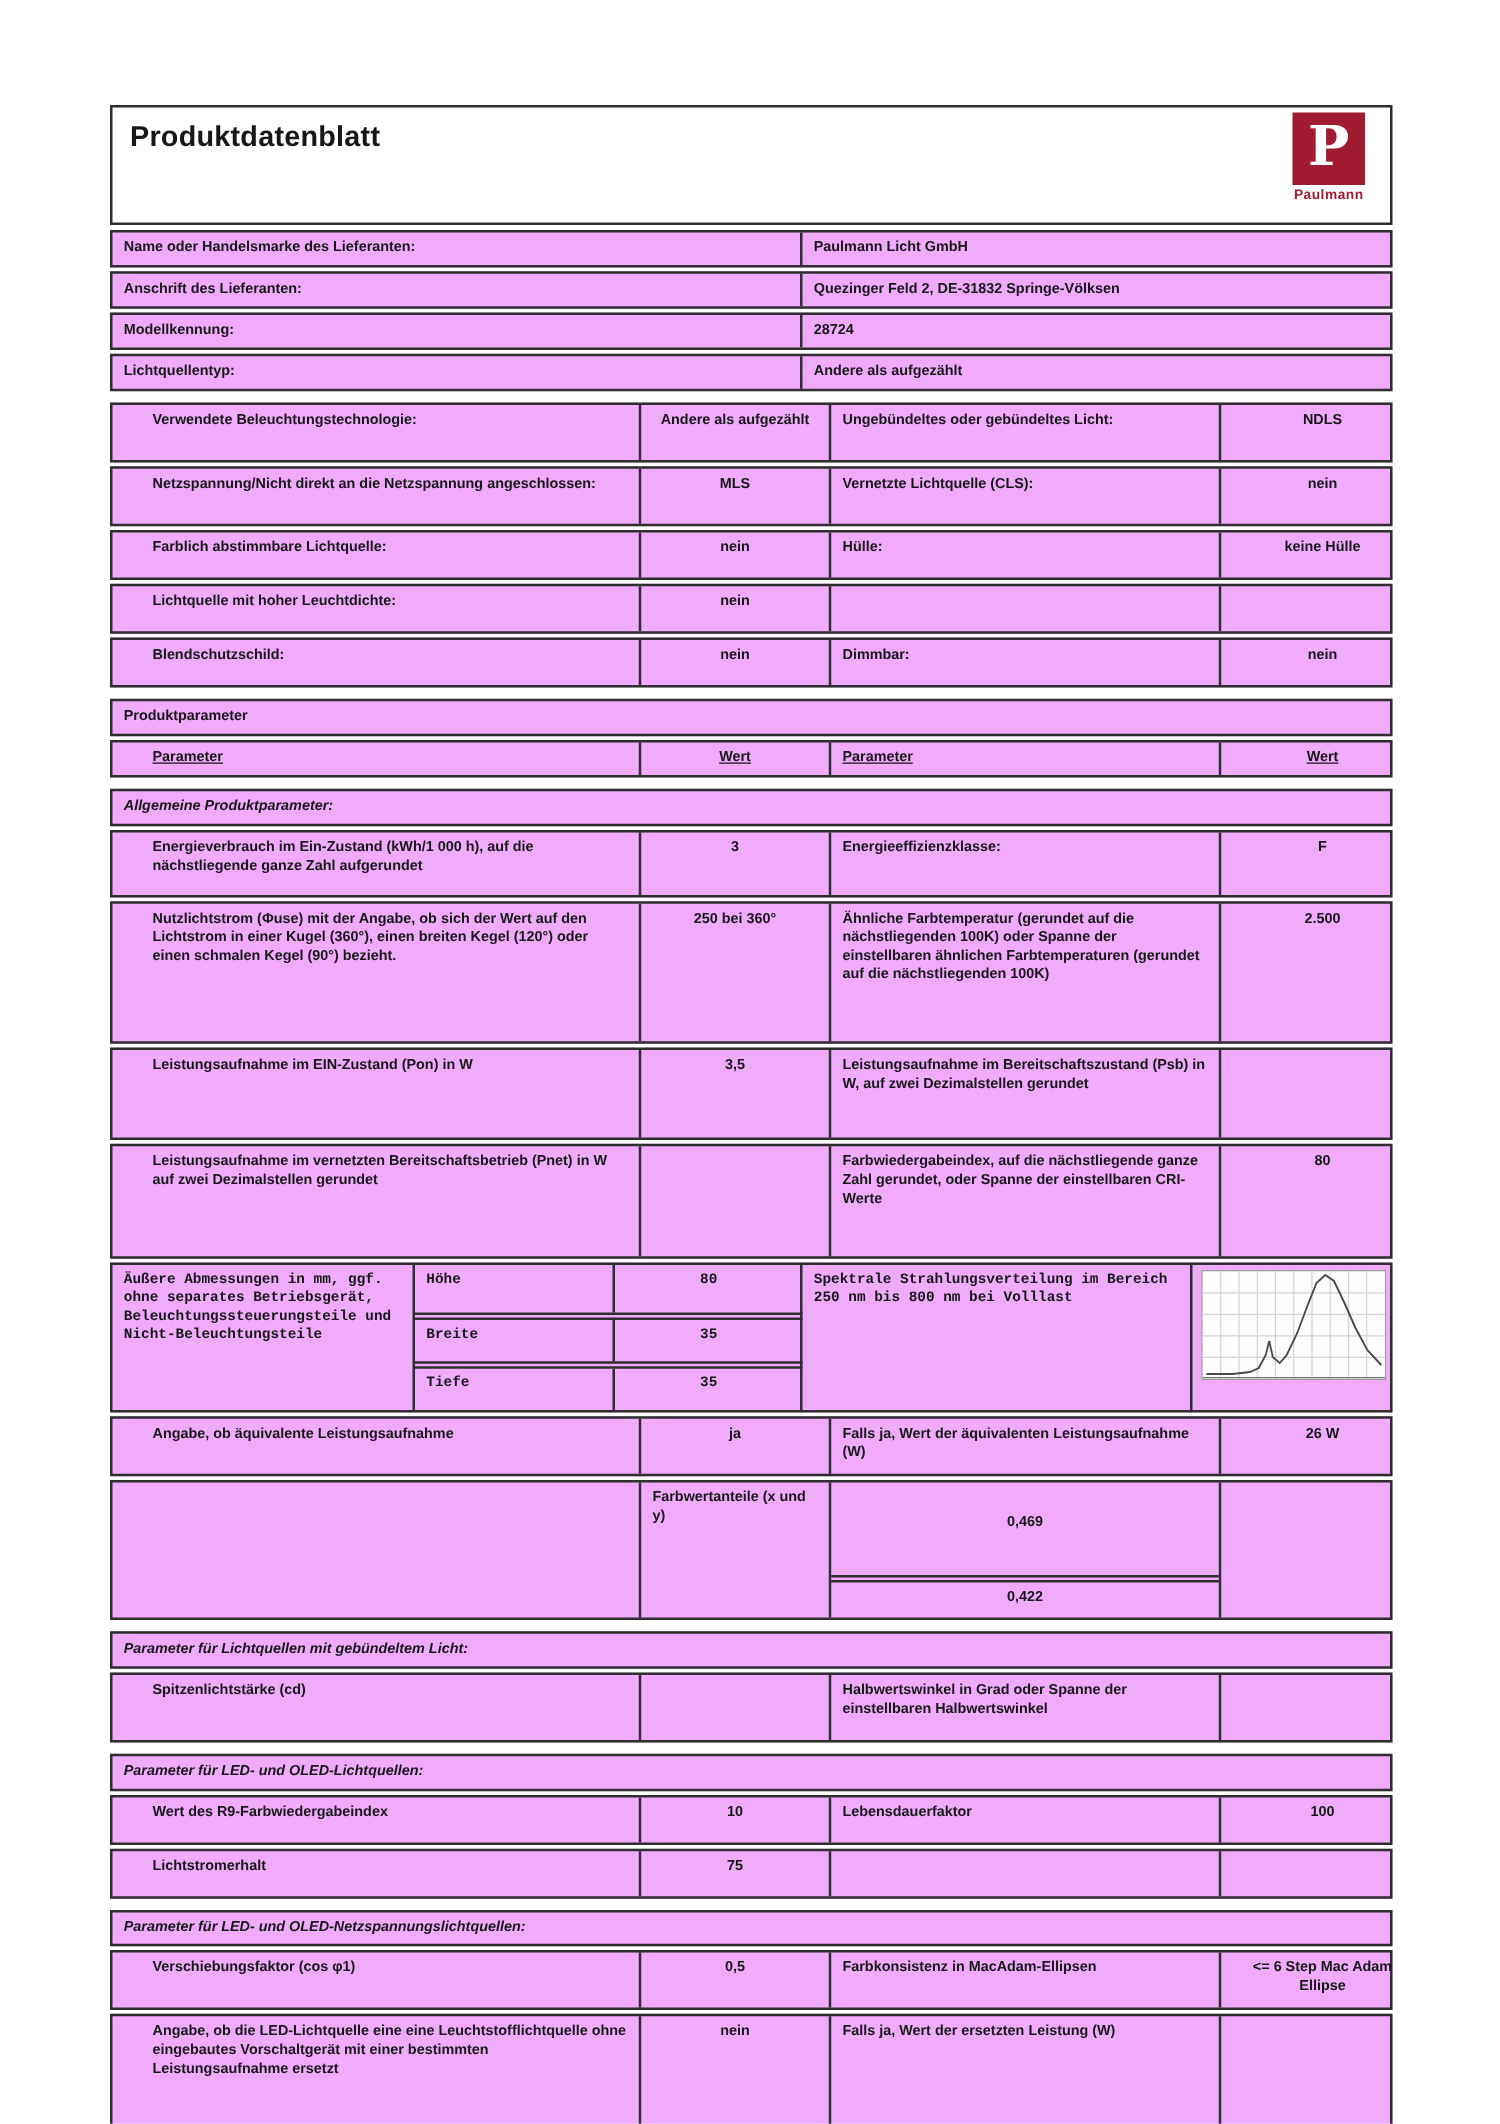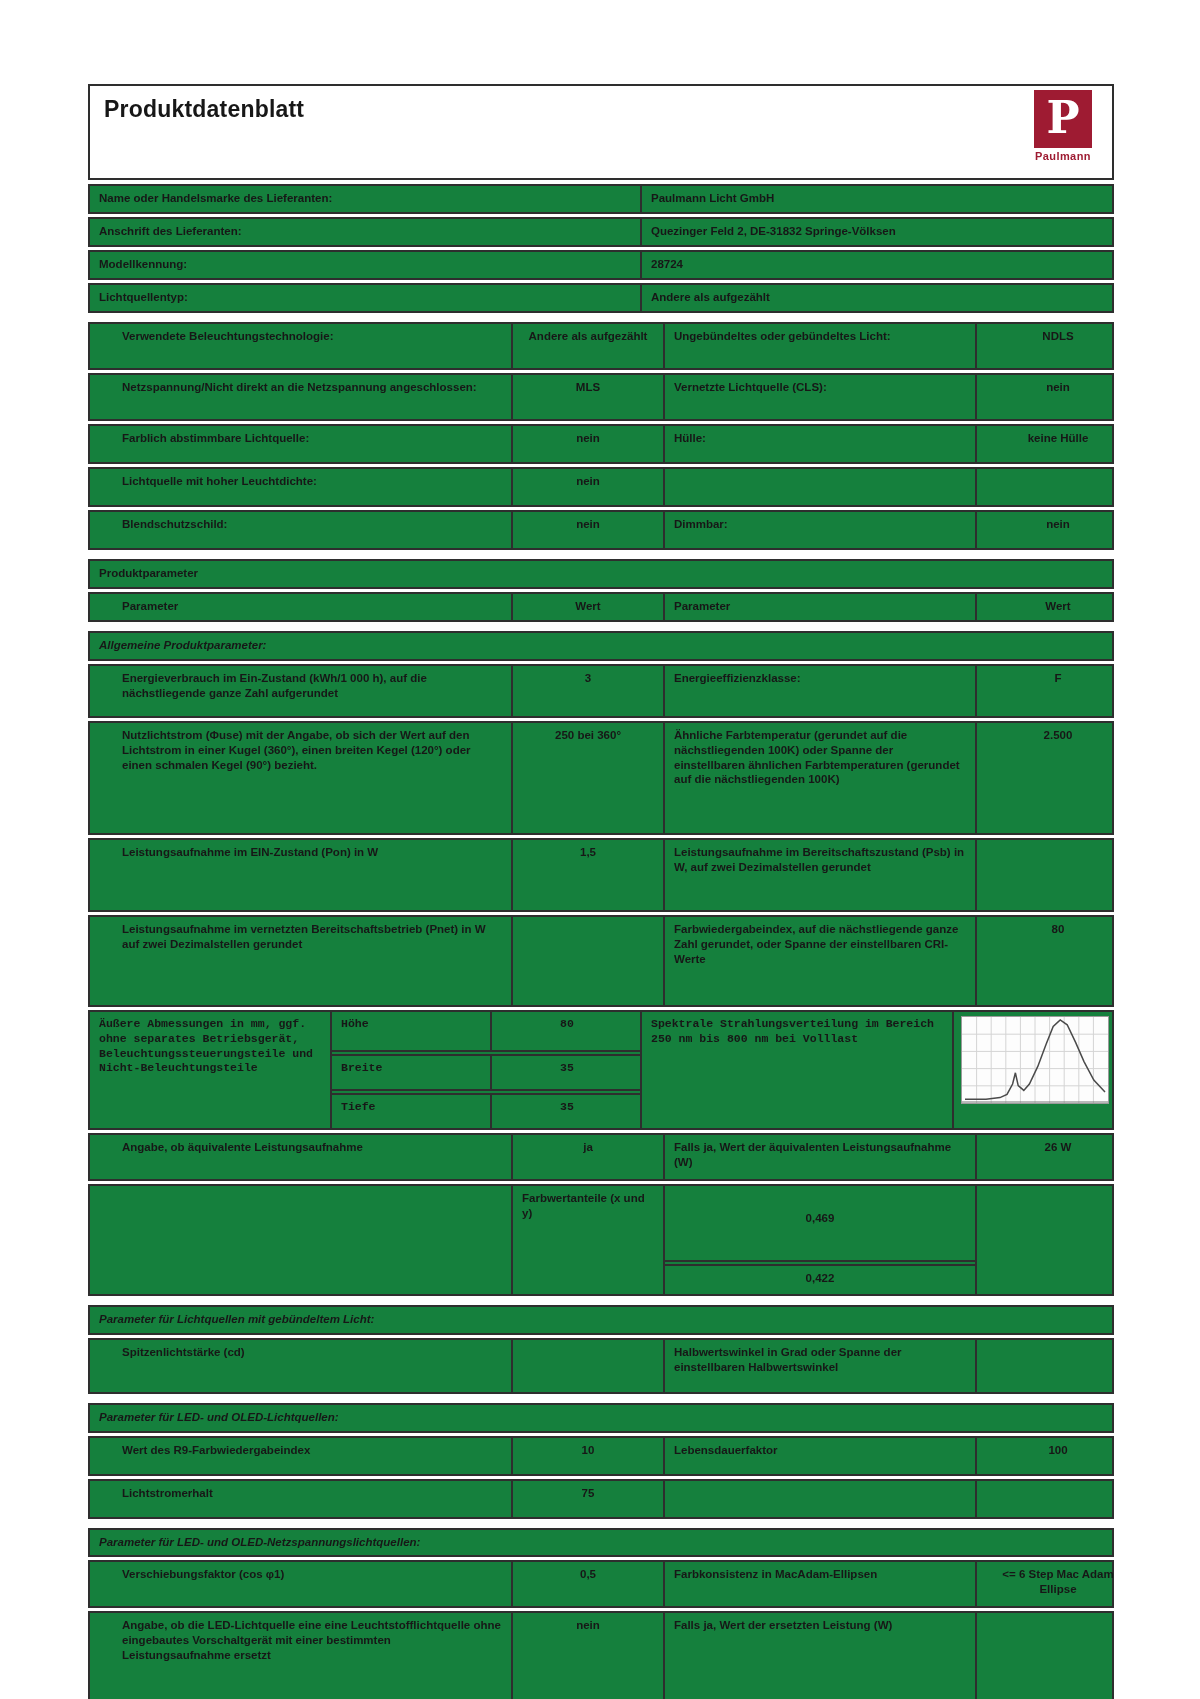--- a/index.html
+++ b/index.html
@@ -32,38 +32,38 @@
     font-family:"DejaVu Serif",serif;font-weight:bold;
     color:#ffffff;font-size:44px;line-height:1;transform:translateY(-1px);
   }
   .logo-text{
     color:var(--brand);font-size:11px;font-weight:bold;margin-top:2px;
     letter-spacing:.4px;
   }
 
   
   .row{
-    border:2px solid var(--bc);box-sizing:border-box;background:#15803d;
+    border:2px solid var(--bc);box-sizing:border-box;background:#f0abfc;
     display:grid;margin-top:3px;
   }
   .row.gap{margin-top:9px;}
   .cell{
     box-sizing:border-box;padding:5px 9px 6px 9px;
     font-size:11.5px;font-weight:bold;line-height:1.3;
     border-left:2px solid var(--bc);
     overflow:hidden;
   }
   .cell:first-child{border-left:none;}
   .val{text-align:center;}
   .vleft{text-align:left;}
   .r2{grid-template-columns:550px 476px;}
   .r4{grid-template-columns:398px 152px 312px 164px;padding-left:23px;}
   .rsec .cell{font-style:italic;}
   .rsec.plain .cell{font-style:normal;font-weight:bold;font-size:11.5px;border-radius:10px;}
-  .rhead .cell{min-height:26px;}
+  .rhead .cell{min-height:26px;text-decoration:underline;}
   .mh36{min-height:36px;} .mh44{min-height:44px;} .mh50{min-height:50px;}
   .mh52{min-height:52px;} .mh70{min-height:70px;} .mh88{min-height:88px;}
   .mh90{min-height:90px;} .mh110{min-height:110px;}
 
   
   .rdim{grid-template-columns:240px 310px 312px 164px;min-height:120px;font-family:Liberation Mono, monospace;}
   .dimcol{
     border-left:2px solid var(--bc);display:grid;
     grid-template-rows:1fr 1fr 1fr;box-sizing:border-box;
   }
@@ -171,21 +171,21 @@
     <div class="cell val">F</div>
   </div>
   <div class="row r4">
     <div class="cell mh110">Nutzlichtstrom (Φuse) mit der Angabe, ob sich der Wert auf den Lichtstrom in einer Kugel (360°), einen breiten Kegel (120°) oder einen schmalen Kegel (90°) bezieht.</div>
     <div class="cell val">250 bei 360°</div>
     <div class="cell">Ähnliche Farbtemperatur (gerundet auf die nächstliegenden 100K) oder Spanne der einstellbaren ähnlichen Farbtemperaturen (gerundet auf die nächstliegenden 100K)</div>
     <div class="cell val">2.500</div>
   </div>
   <div class="row r4">
     <div class="cell mh70">Leistungsaufnahme im EIN-Zustand (Pon) in W</div>
-    <div class="cell val">1,5</div>
+    <div class="cell val">3,5</div>
     <div class="cell">Leistungsaufnahme im Bereitschaftszustand (Psb) in W, auf zwei Dezimalstellen gerundet</div>
     <div class="cell val"></div>
   </div>
   <div class="row r4">
     <div class="cell mh88">Leistungsaufnahme im vernetzten Bereitschaftsbetrieb (Pnet) in W auf zwei Dezimalstellen gerundet</div>
     <div class="cell val"></div>
     <div class="cell">Farbwiedergabeindex, auf die nächstliegende ganze Zahl gerundet, oder Spanne der einstellbaren CRI-Werte</div>
     <div class="cell val">80</div>
   </div>
 

